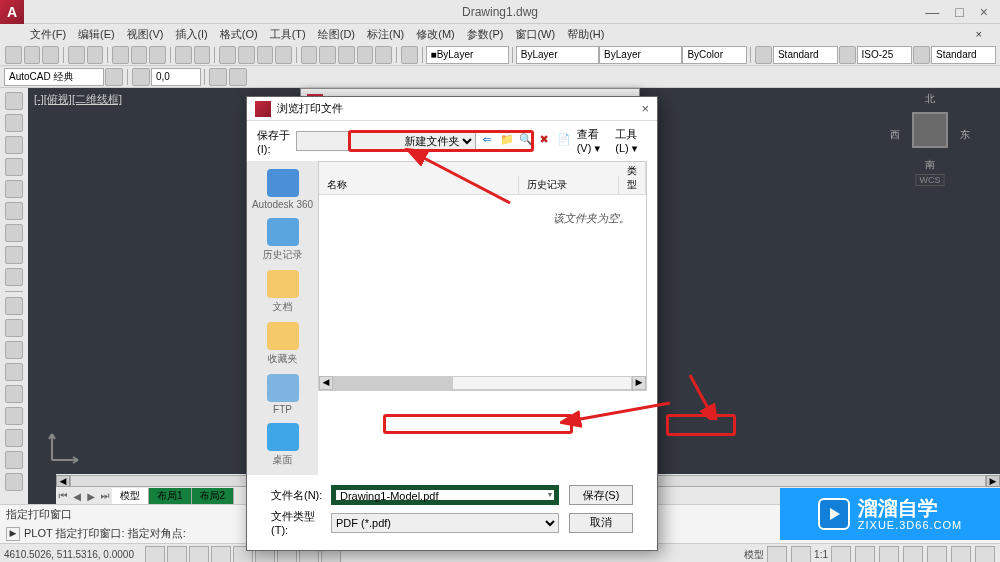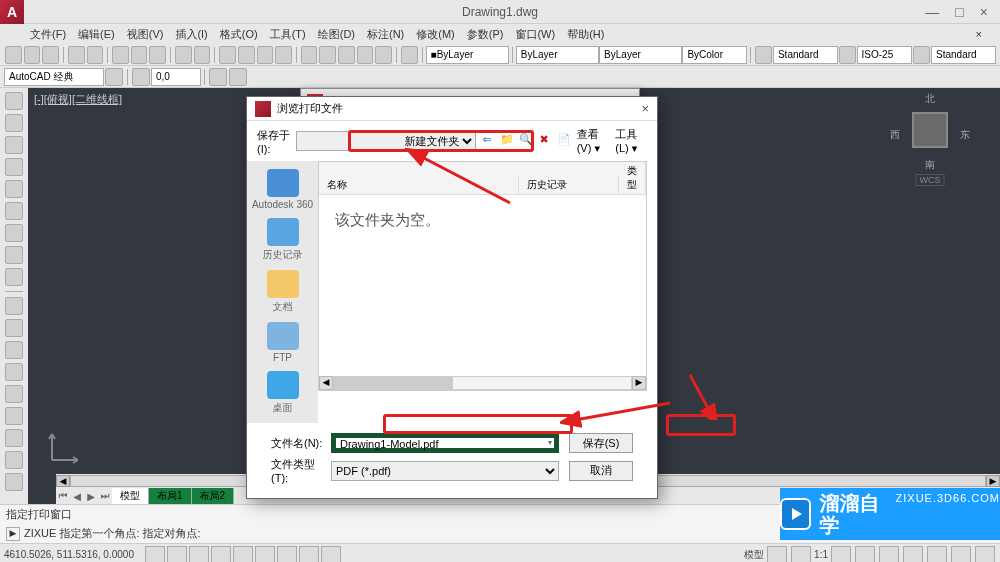--- a/index.html
+++ b/index.html
@@ -75,41 +75,41 @@
 .browse-dlg .body { display: flex; }
 .browse-dlg .places { width: 80px; background: #e8e8e8; display: flex; flex-direction: column; align-items: center; padding: 4px 0; }
 .browse-dlg .places .place { width: 70px; text-align: center; font-size: 10px; color: #666; margin: 4px 0; }
 .browse-dlg .places .place .pic { width: 32px; height: 28px; margin: 0 auto 2px; display: flex; align-items: center; justify-content: center; }
 .browse-dlg .filelist { flex: 1; border: 1px solid #ccc; margin: 0 10px 4px 0; position: relative; }
 .browse-dlg .filelist .cols { display: flex; background: #f4f4f4; border-bottom: 1px solid #ddd; font-size: 10px; align-items: flex-end; }
 .browse-dlg .filelist .cols span { padding: 2px 8px; border-right: 1px solid #ddd; }
 .browse-dlg .filelist .cols span:nth-child(1){ flex: 0 0 200px; }
 .browse-dlg .filelist .cols span:nth-child(2){ flex: 0 0 100px; }
 .browse-dlg .filelist .cols span:nth-child(3){ flex: 1; }
-.browse-dlg .filelist .empty { text-align: left; font-size: 15px; color: #555; padding: 16px; }
+.browse-dlg .filelist .empty { text-align: right; font-size: 11px; color: #555; padding: 16px; font-style: italic; }
 .browse-dlg .filelist .hsb { position: absolute; left: 0; right: 0; bottom: 0; height: 14px; background: #eee; display: flex; }
 .browse-dlg .filelist .hsb .a { width: 14px; background: #ddd; border: 1px solid #bbb; text-align: center; font-size: 9px; }
 .browse-dlg .filelist .hsb .t { flex: 1; background: #f4f4f4; border: 1px solid #ccc; position: relative; }
 .browse-dlg .filelist .hsb .t .th { position: absolute; left: 0; top: 0; bottom: 0; width: 40%; background: #ccc; }
 .browse-dlg .bottom { padding: 6px 24px 10px; font-size: 11px; }
 .browse-dlg .bottom .row { display: flex; align-items: center; margin: 4px 0; }
 .browse-dlg .bottom .row label { width: 60px; }
 .browse-dlg .bottom .row .control { flex: 1; }
 .browse-dlg .bottom .row .control.input { border: 5px solid #14532d; height: 20px; display: flex; align-items: flex-start; padding: 0 4px; font-family: monospace; font-size: 11px; position: relative; }
 .browse-dlg .bottom .row .control.input .dd { position: absolute; right: 2px; font-size: 8px; color: #666; }
 .browse-dlg .bottom .row select { flex: 1; height: 20px; font-size: 11px; border: 1px solid #aaa; }
 .browse-dlg .bottom .row button { width: 64px; height: 20px; margin-left: 10px; font-size: 11px; border: 1px solid #999; background: #eee; cursor: pointer; }
 
 .annot { position: absolute; border: 3px solid #e02020; border-radius: 3px; pointer-events: none; }
 .arrow { position: absolute; pointer-events: none; }
 
 .watermark { position: absolute; right: 0; bottom: 22px; width: 220px; height: 52px; background: #1b9eff; display: flex; align-items: center; justify-content: center; color: #fff; }
 .watermark .play { width: 32px; height: 32px; border: 2px solid #fff; border-radius: 6px; margin-right: 8px; background: #1280d8; display: flex; align-items: center; justify-content: center; }
 .watermark .play::after { content: ''; border-left: 10px solid #fff; border-top: 6px solid transparent; border-bottom: 6px solid transparent; margin-left: 3px; }
-.watermark .txt { display: flex; flex-direction: row; line-height: 1.1; }
+.watermark .txt { display: flex; flex-direction: column; line-height: 1.1; }
 .watermark .txt .t1 { font-size: 20px; font-weight: bold; }
 .watermark .txt .t2 { font-size: 11px; letter-spacing: 1px; }
 </style>
 </head>
 <body>
 
 <div class="titlebar">
   <div class="app-icon">A</div>
   <div class="title">Drawing1.dwg</div>
   <div class="win-controls">
@@ -256,21 +256,21 @@
       <div class="tab">布局1</div>
       <div class="tab">布局2</div>
     </div>
   </div>
 </div>
 
 <div class="cmdbar">
   <div class="line1">指定打印窗口</div>
   <div class="line2">
     <div class="prompt-icon">▶</div>
-    <span>ZIXUE 指定第一个角点: 指定对角点:</span>
+    <span>PLOT 指定打印窗口: 指定对角点:</span>
   </div>
 </div>
 
 <div class="statusbar">
   <span class="coord">4610.5026, 511.5316, 0.0000</span>
   <div class="sb-btn"></div>
   <div class="sb-btn"></div>
   <div class="sb-btn"></div>
   <div class="sb-btn"></div>
   <div class="sb-btn"></div>
@@ -333,20 +333,24 @@
           <div class="pic" style="background:#4a90d9;border-radius:4px"></div>
           <div>Autodesk 360</div>
         </div>
         <div class="place">
           <div class="pic" style="background:#5aa5e0;border-radius:4px"></div>
           <div>历史记录</div>
         </div>
         <div class="place">
           <div class="pic" style="background:#f5c869;border-radius:4px"></div>
           <div>文档</div>
+        </div>
+        <div class="place">
+          <div class="pic" style="background:#f5c869;border-radius:4px"></div>
+          <div>收藏夹</div>
         </div>
         <div class="place">
           <div class="pic" style="background:#7fb4e0;border-radius:4px"></div>
           <div>FTP</div>
         </div>
         <div class="place">
           <div class="pic" style="background:#3fa7e8;border-radius:4px"></div>
           <div>桌面</div>
         </div>
       </div>

